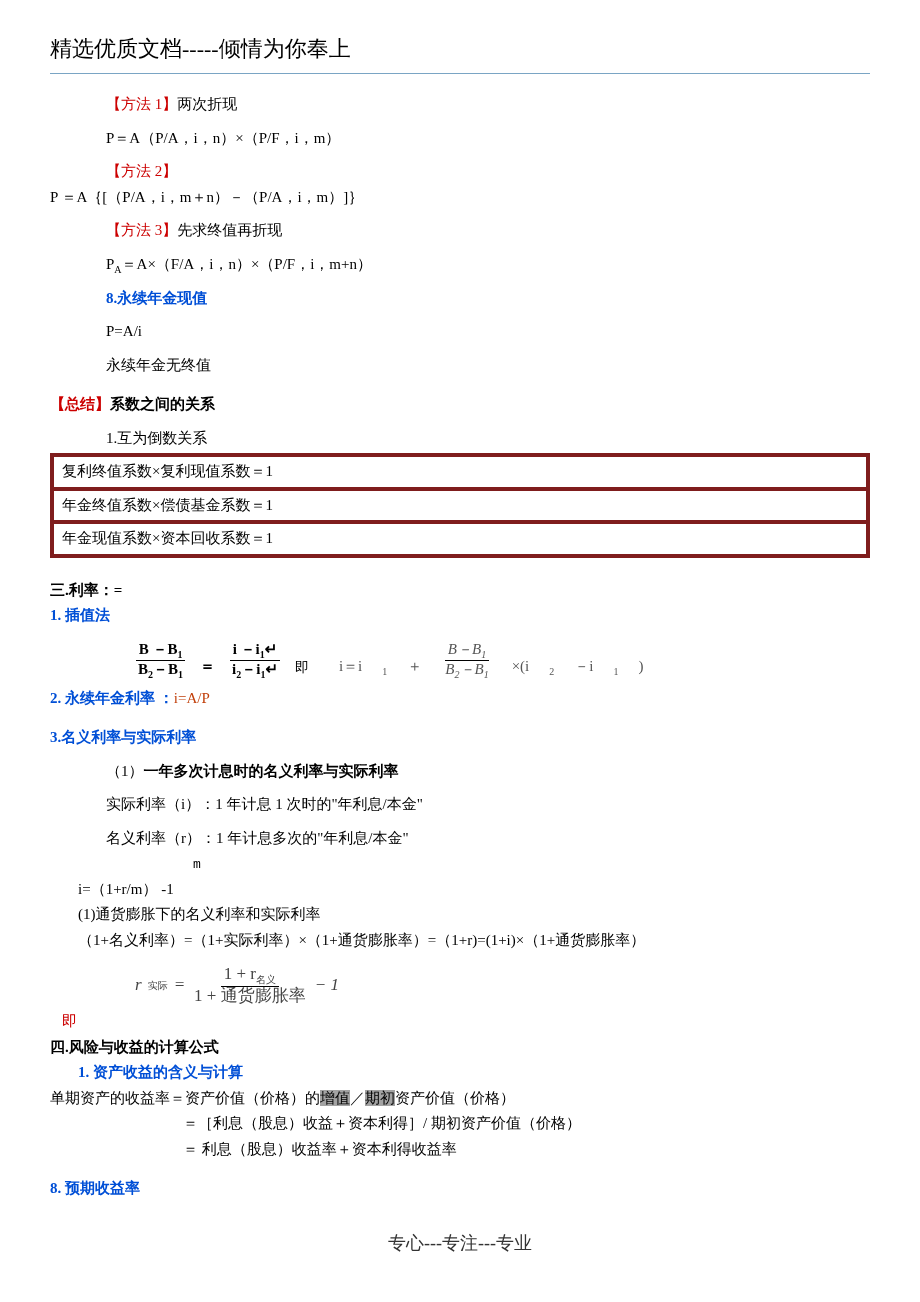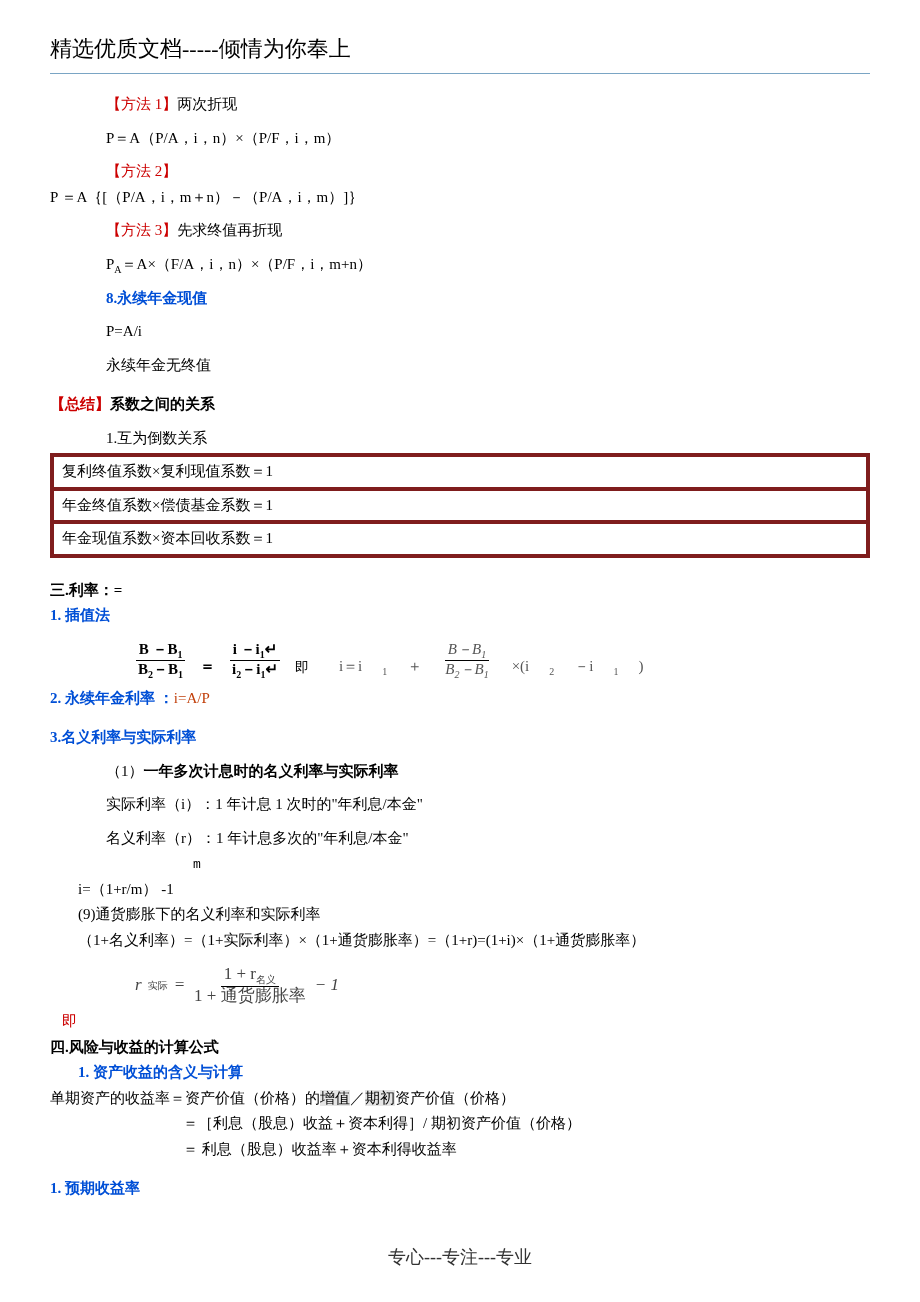--- a/index.html
+++ b/index.html
@@ -20,21 +20,21 @@
     padding-bottom: 6px;
     border-bottom: 1.5px solid #7aa5c4;
     margin-bottom: 18px;
   }
   .indent { padding-left: 56px; margin-top: 8px; }
   .indent0 { padding-left: 0; }
   .red { color: #c00; }
   .blue { color: #004fd6; }
   .bold { font-weight: bold; }
   .black { color: #c2410c; margin-top: 36px; }
-  .hl { background: #e5e5e5; }
+  .hl { background: #a3a3a3; }
   .tbl {
     border-collapse: collapse;
     width: 100%;
     margin: 2px 0 6px 0;
     font-size: 15px;
   }
   .tbl td {
     border: 4px solid #7f1d1d;
     padding: 2px 8px;
   }
@@ -74,21 +74,21 @@
     align-items: center;
     gap: 6px;
     padding-left: 85px;
     margin: 6px 0 4px 0;
     color: #444;
     font-size: 17px;
   }
   .footer-title {
     text-align: center;
     font-size: 18px;
-    margin-top: 40px;
+    margin-top: 26px;
     color: #333;
   }
   .mono { font-family: Liberation Serif, serif; }
   .spacer-sm { height: 6px; }
   .spacer { height: 14px; }
   .ji-small { font-size: 14px; }
   .sup-m {
     display: inline-block;
     text-align: center;
     line-height: 0.9;
@@ -179,21 +179,21 @@
     <span>（1）</span><span class="bold">一年多次计息时的名义利率与实际利率</span>
   </div>
   <div class="indent">实际利率（i）：1 年计息 1 次时的"年利息/本金"</div>
   <div class="indent">名义利率（r）：1 年计息多次的"年利息/本金"</div>
 
   <div style="padding-left:28px">
     <span class="mono" style="display:inline-block;width:115px;"></span><span class="sup-m"><span class="mtop">m</span></span><br>
     <span class="mono">i=（1+r/m）  -1</span>
   </div>
 
-  <div style="padding-left:28px">(9)通货膨胀下的名义利率和实际利率</div>
+  <div style="padding-left:28px">(1)通货膨胀下的名义利率和实际利率</div>
   <div style="padding-left:28px">（1+名义利率）=（1+实际利率）×（1+通货膨胀率）=（1+r)=(1+i)×（1+通货膨胀率）</div>
 
   <div class="spacer-sm"></div>
   <div class="eq-img3">
     <span>r</span><span class="sub" style="font-style:normal">实际</span> =
     <span class="frac" style="font-style:normal">
       <span class="num"><span>1 + r</span><span class="sub">名义</span></span>
       <span class="den">1 + 通货膨胀率</span>
     </span>
     − 1
@@ -202,16 +202,16 @@
 
   <div class="bold">四.风险与收益的计算公式</div>
   <div style="padding-left:28px"><span class="blue bold">1. 资产收益的含义与计算</span></div>
   <div>
     <span>单期资产的收益率＝资产价值（价格）的</span><span class="hl">增值</span><span>／</span><span class="hl">期初</span><span>资产价值（价格）</span>
   </div>
   <div style="padding-left:133px">＝［利息（股息）收益＋资本利得］/ 期初资产价值（价格）</div>
   <div style="padding-left:133px">＝ 利息（股息）收益率＋资本利得收益率</div>
 
   <div class="spacer"></div>
-  <div><span class="blue bold">1. 预期收益率</span></div>
+  <div><span class="blue bold">8. 预期收益率</span></div>
 
   <div class="footer-title">专心---专注---专业</div>
 </div>
 
 </body></html>

